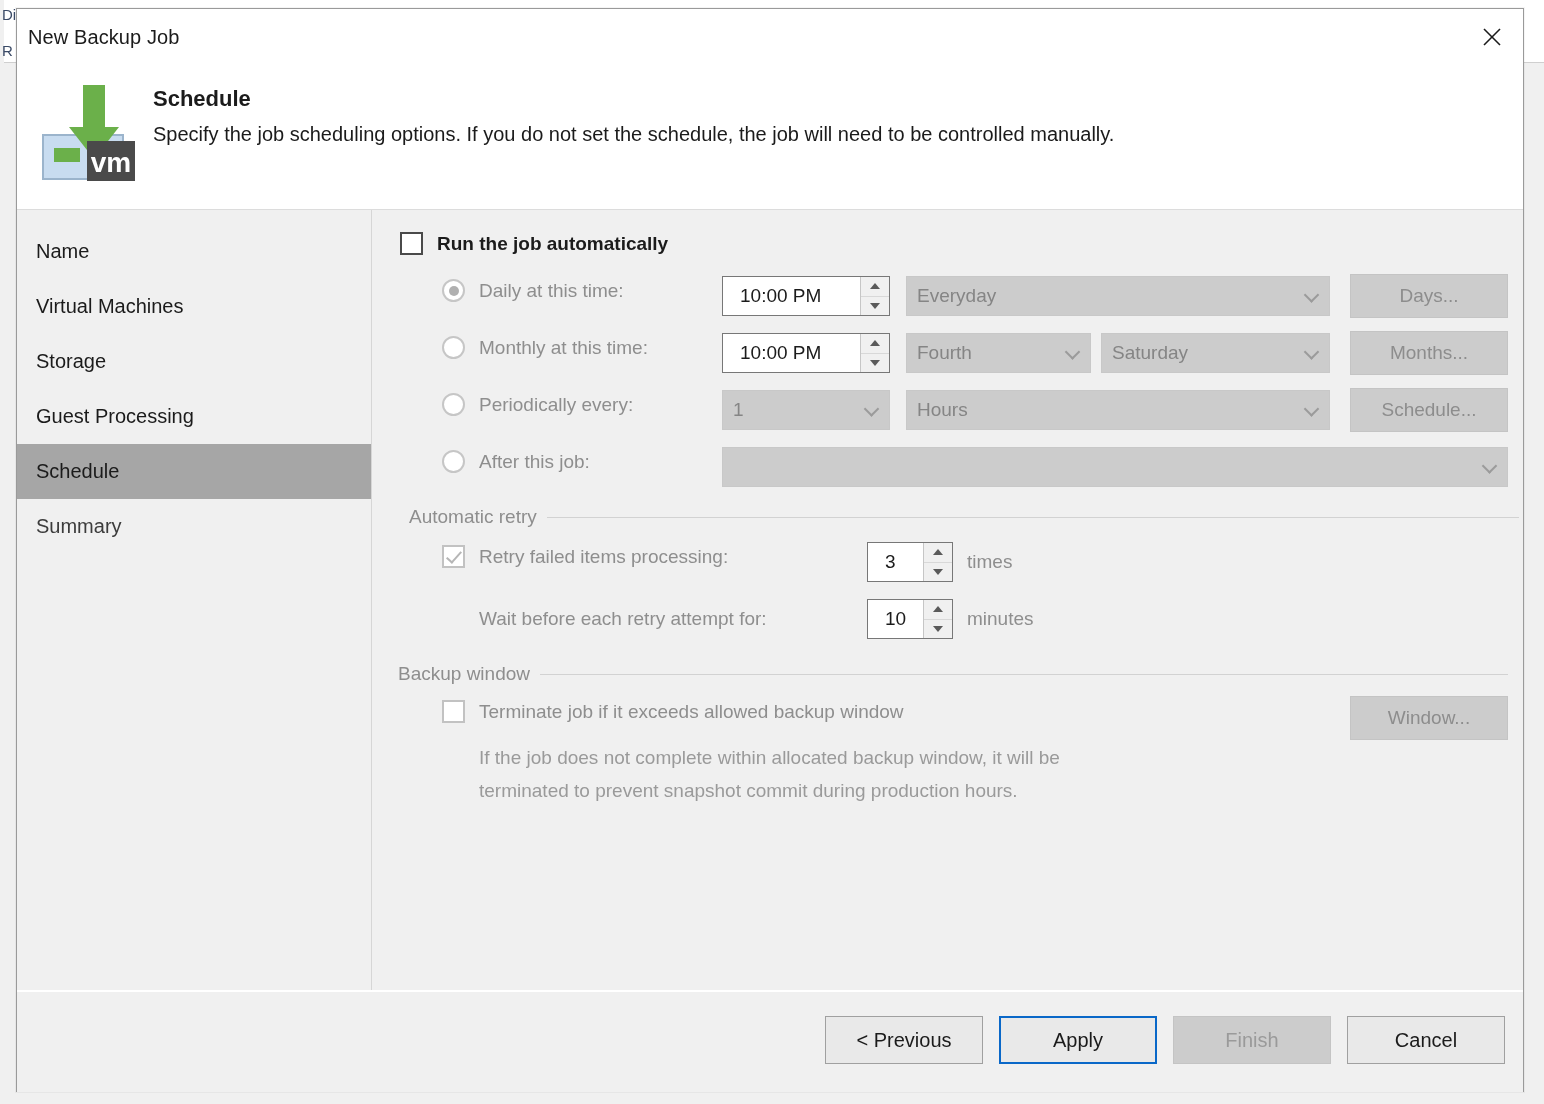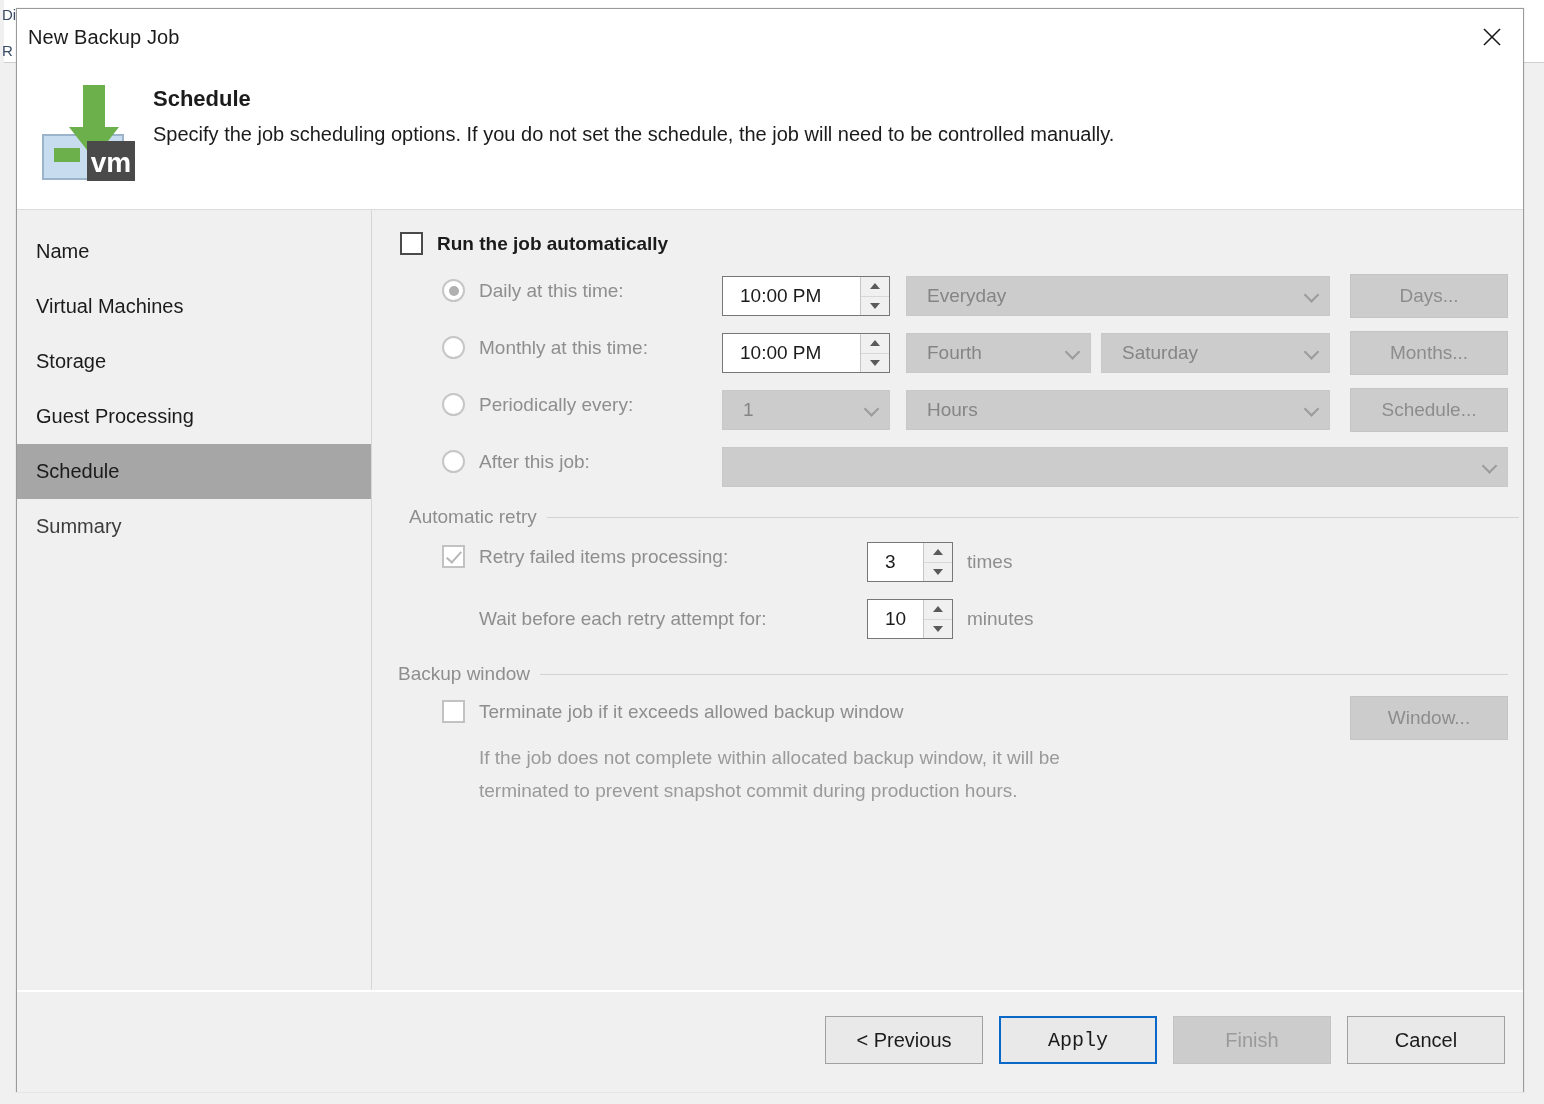--- a/index.html
+++ b/index.html
@@ -244,21 +244,21 @@
   }
 
   
   .combo {
     height: 40px;
     background: #cccccc;
     border: 1px solid #c8c8c8;
     box-sizing: border-box;
     display: flex;
     align-items: center;
-    padding: 0 20px;
+    padding: 0 10px;
     font-size: 19px;
     color: #858585;
     cursor: default;
     position: relative;
   }
   .combo .chev {
     position: absolute;
     right: 12px;
     top: 50%;
     transform: translateY(-60%) rotate(45deg);
@@ -316,21 +316,20 @@
     display: flex;
     align-items: center;
     justify-content: center;
     font-size: 20px;
     color: #1b1b1b;
     cursor: pointer;
   }
   .fbtn.primary {
     border: 2px solid #0a68c8;
     background: #e9e9e9;
-    font-family: Liberation Mono, monospace;
   }
   .fbtn.disabled {
     background: #cccccc;
     border: 1px solid #c4c4c4;
     color: #9a9a9a;
     cursor: default;
   }
 </style>
 </head>
 <body>

